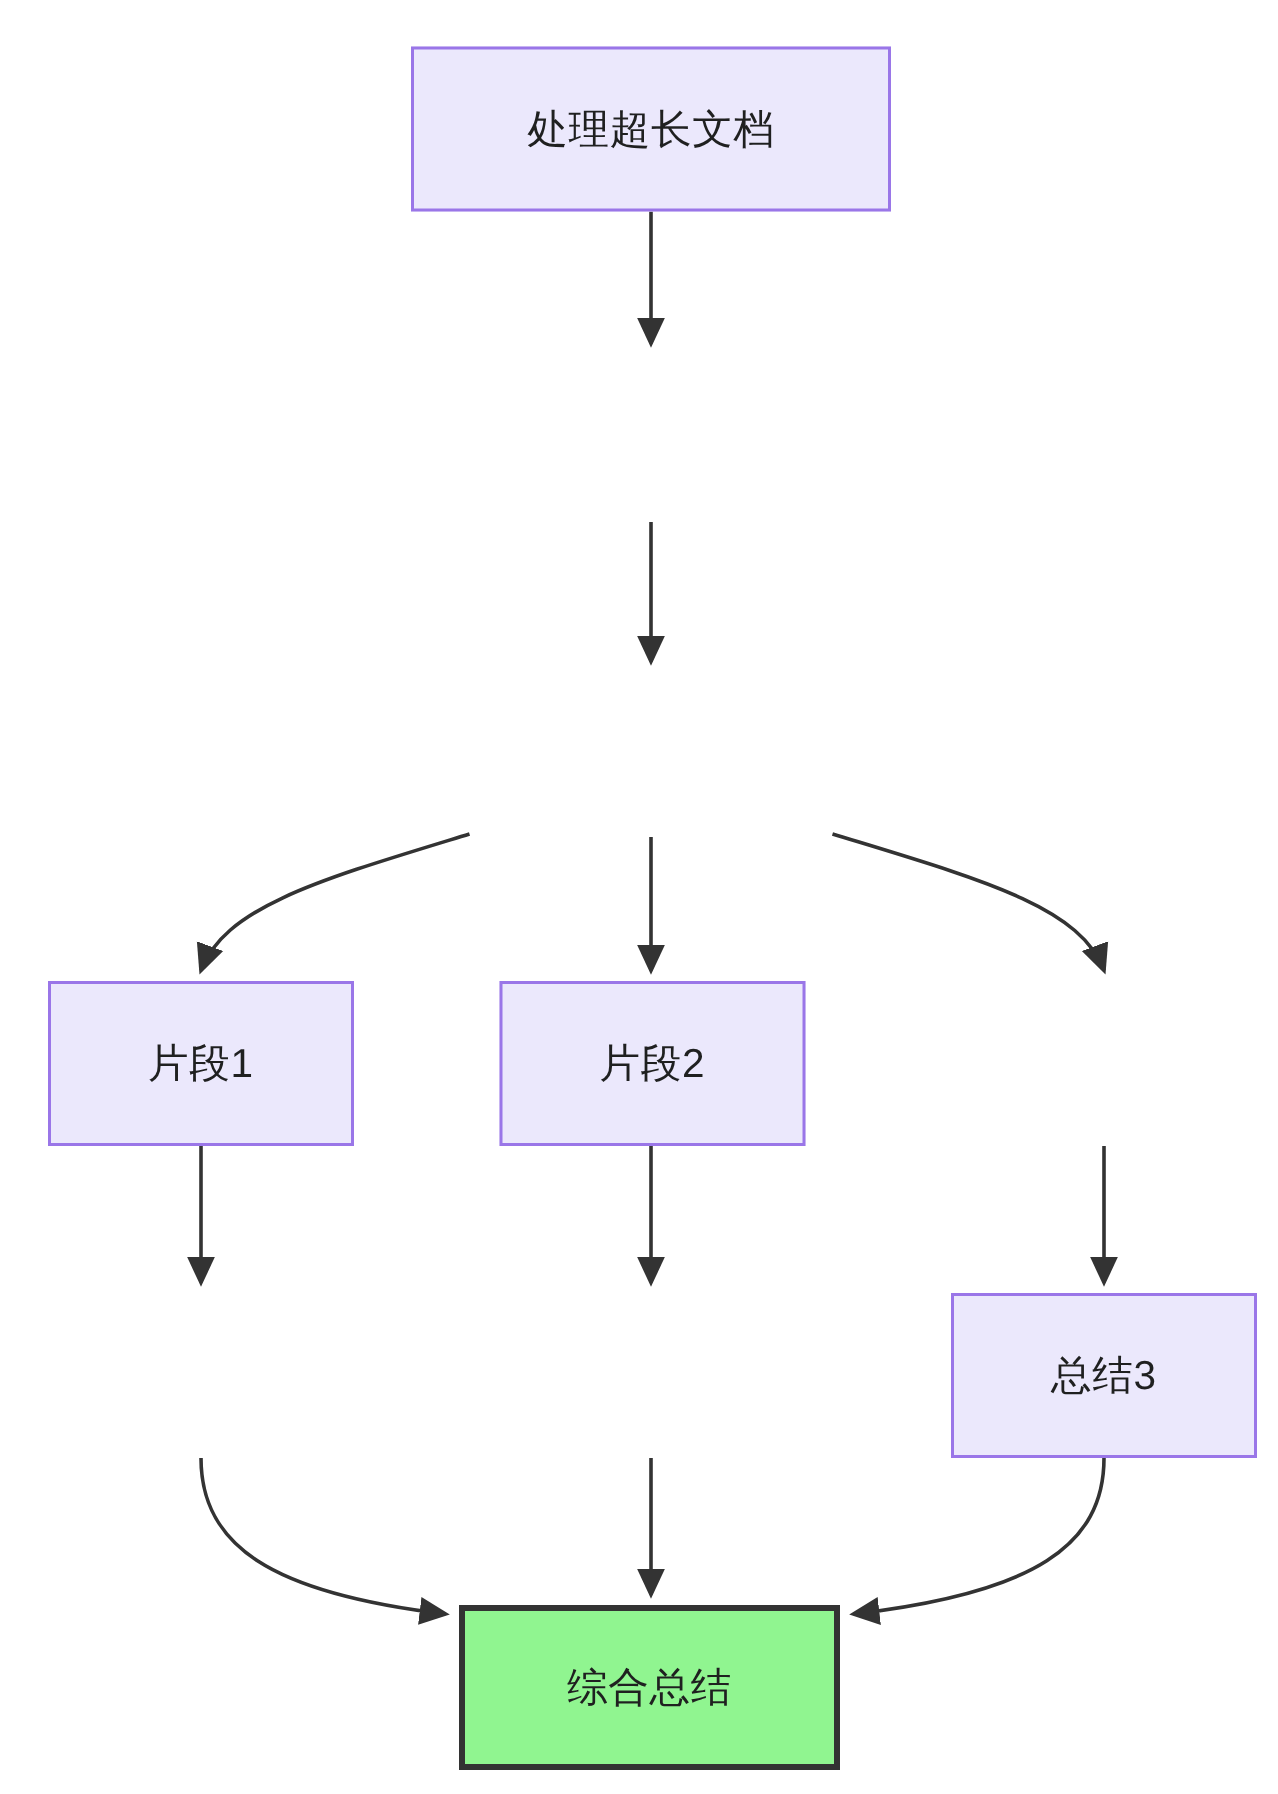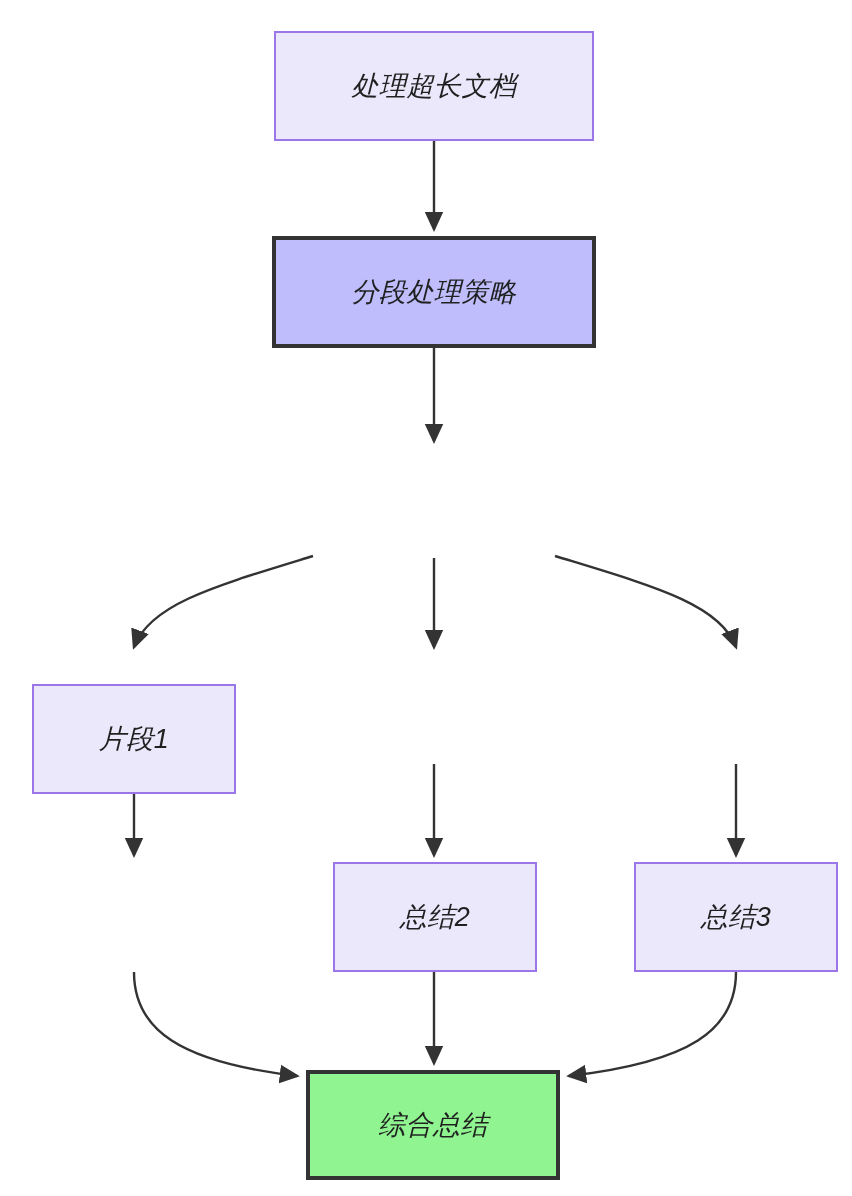--- a/index.html
+++ b/index.html
@@ -11,21 +11,20 @@
     width: 852px;
     height: 1196px;
     font-family: "Liberation Sans", "DejaVu Sans", sans-serif;
     overflow: hidden;
   }
   #flowchart-canvas {
     position: relative;
     width: 852px;
     height: 848px;
     background: #ffffff;
-    font-style: italic;
   }
   #edge-layer {
     position: absolute;
     left: 0;
     top: 0;
     width: 852px;
     height: 1196px;
   }
   .node {
     position: absolute;
@@ -87,35 +86,32 @@
 
     <path d="M 434,972 L 434,1063" fill="none" stroke="#333333" stroke-width="2.4" marker-end="url(#arrowhead)"></path>
 
     <path d="M 736,972 C 736,1030 690,1062 569,1076" fill="none" stroke="#333333" stroke-width="2.4" marker-end="url(#arrowhead)"></path>
   </svg>
 
   <div class="node node-default" style="left:274px; top:31px; width:320px; height:110px;">
     <span class="node-label">处理超长文档</span>
   </div>
 
-  <div class="node node-highlight" style="left:272px; top:236px; width:324px; height:112px;">
-    <span class="node-label">分段处理策略</span>
+
+
+  <div class="node node-default" style="left:32px; top:654px; width:204px; height:110px;">
+    <span class="node-label">片段1</span>
   </div>
 
-
-  <div class="node node-default" style="left:32px; top:684px; width:204px; height:110px;">
-    <span class="node-label">片段1</span>
+  <div class="node node-default" style="left:333px; top:654px; width:204px; height:110px;">
+    <span class="node-label">片段2</span>
   </div>
 
 
 
-
-  <div class="node node-default" style="left:333px; top:862px; width:204px; height:110px;">
-    <span class="node-label">总结2</span>
-  </div>
 
   <div class="node node-default" style="left:634px; top:862px; width:204px; height:110px;justify-content:center;">
     <span class="node-label">总结3</span>
   </div>
 
   <div class="node node-success" style="left:306px; top:1070px; width:254px; height:110px;">
     <span class="node-label">综合总结</span>
   </div>
 
 </div>

